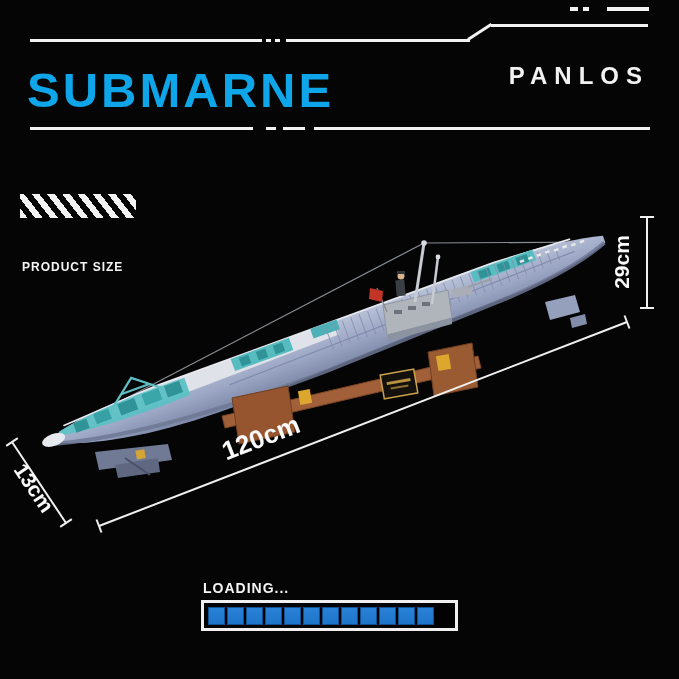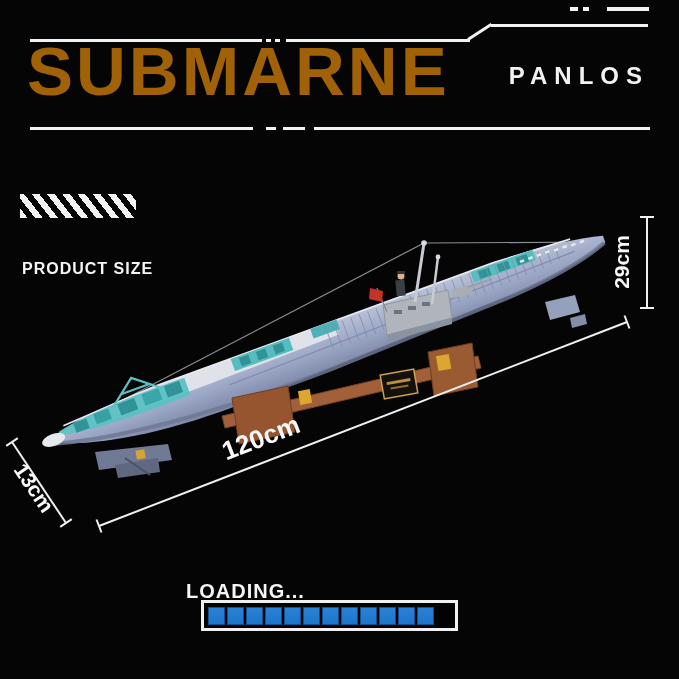--- a/index.html
+++ b/index.html
@@ -1,31 +1,31 @@
 <!DOCTYPE html>
 <html><head>
 <meta charset="utf-8">
 <style>
   html,body{margin:0;padding:0;background:#000;}
   #stage{position:relative;width:679px;height:679px;background:#050505;overflow:hidden;
          font-family:"Liberation Sans",sans-serif;color:#f5f5f5;}
   .abs{position:absolute;}
   .wline{position:absolute;background:#f2f2f2;height:3px;}
   
-  .title{position:absolute;left:27px;top:32px;font-size:69px;font-weight:bold;
-         letter-spacing:3px;color:#a16207;white-space:nowrap;}
+  .title{position:absolute;left:27px;top:62px;font-size:49px;font-weight:bold;
+         letter-spacing:3px;color:#0ea5e9;white-space:nowrap;}
   .brand{position:absolute;right:30px;text-align:center;font-weight:bold;color:#f2f2f2;white-space:nowrap;}
   .brand1{top:62px;font-size:24px;letter-spacing:7px;}
   .brand2{top:90px;font-size:22px;letter-spacing:7px;}
   
   .hazard{position:absolute;left:20px;top:194px;width:116px;height:24px;
           background:repeating-linear-gradient(52deg,#f2f2f2 0 6px,transparent 6px 12px);}
-  .psize{position:absolute;left:22px;top:260px;font-size:16px;font-weight:bold;letter-spacing:1px;}
+  .psize{position:absolute;left:22px;top:260px;font-size:12px;font-weight:bold;letter-spacing:1px;}
   
-  .loadlabel{position:absolute;left:186px;top:580px;font-size:20px;font-weight:bold;letter-spacing:1px;}
+  .loadlabel{position:absolute;left:203px;top:580px;font-size:14px;font-weight:bold;letter-spacing:1px;}
   .pbar{position:absolute;left:201px;top:600px;width:257px;height:31px;border:3px solid #f0f0f0;
         box-sizing:border-box;background:#020202;display:flex;align-items:center;gap:2px;padding:0 4px;}
   .psq{width:17px;height:18px;background:linear-gradient(#2a82d8,#1a67b8);
        border:1px solid #0f4f93;box-sizing:border-box;flex:0 0 auto;}
   svg text{font-family:"Liberation Sans",sans-serif;font-weight:bold;fill:#fafafa;}
 </style>
 </head>
 <body>
 
 <div id="stage">

